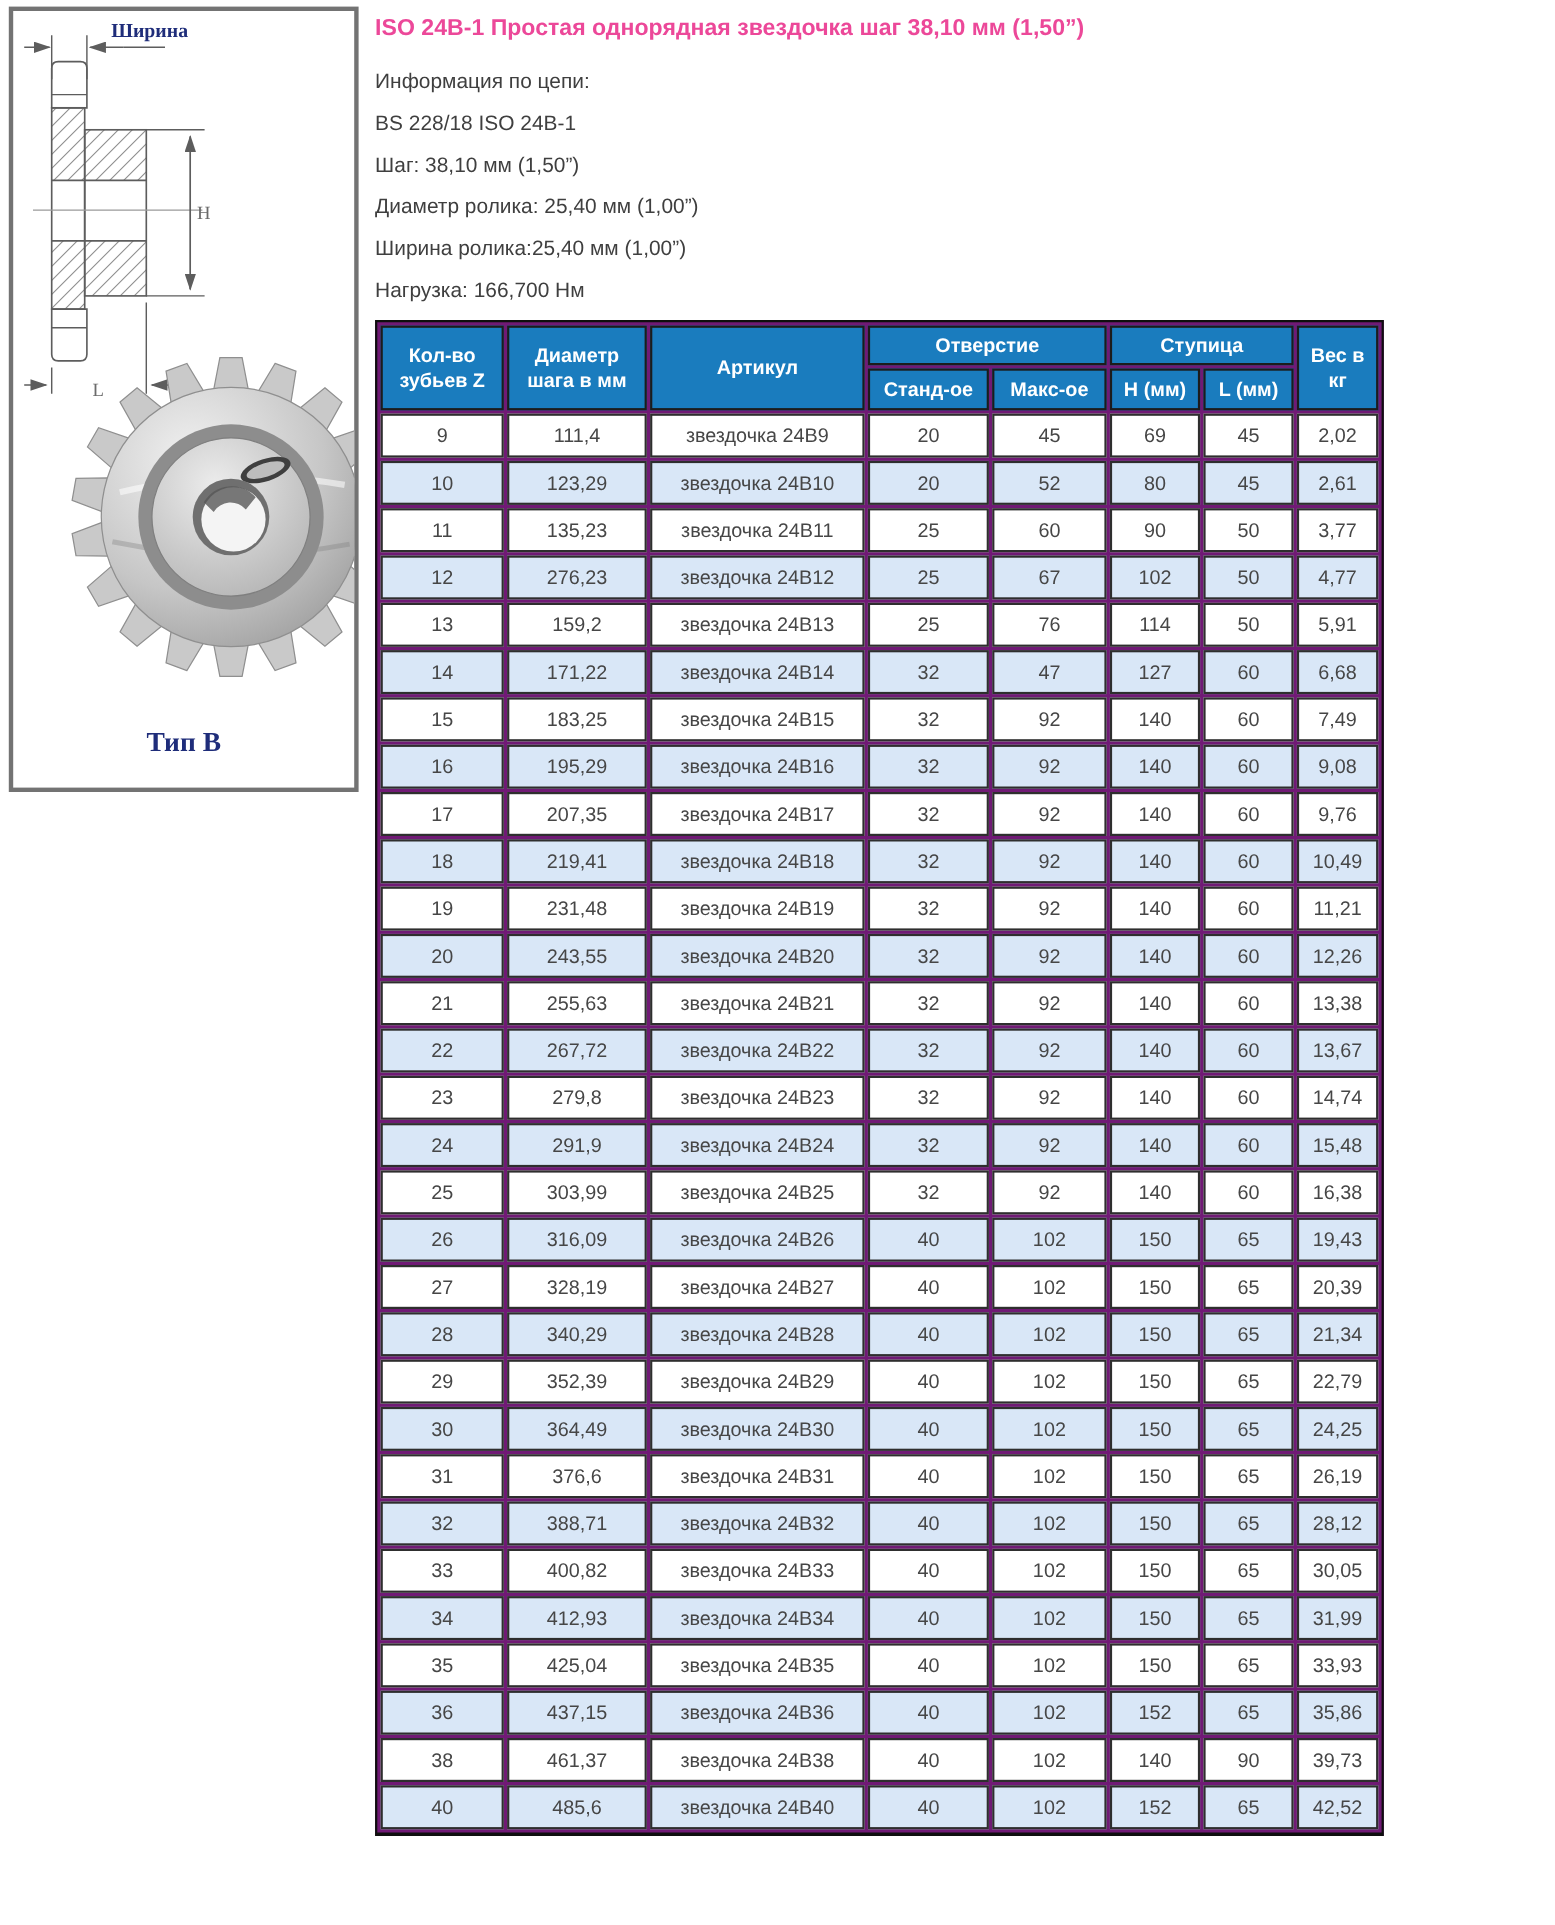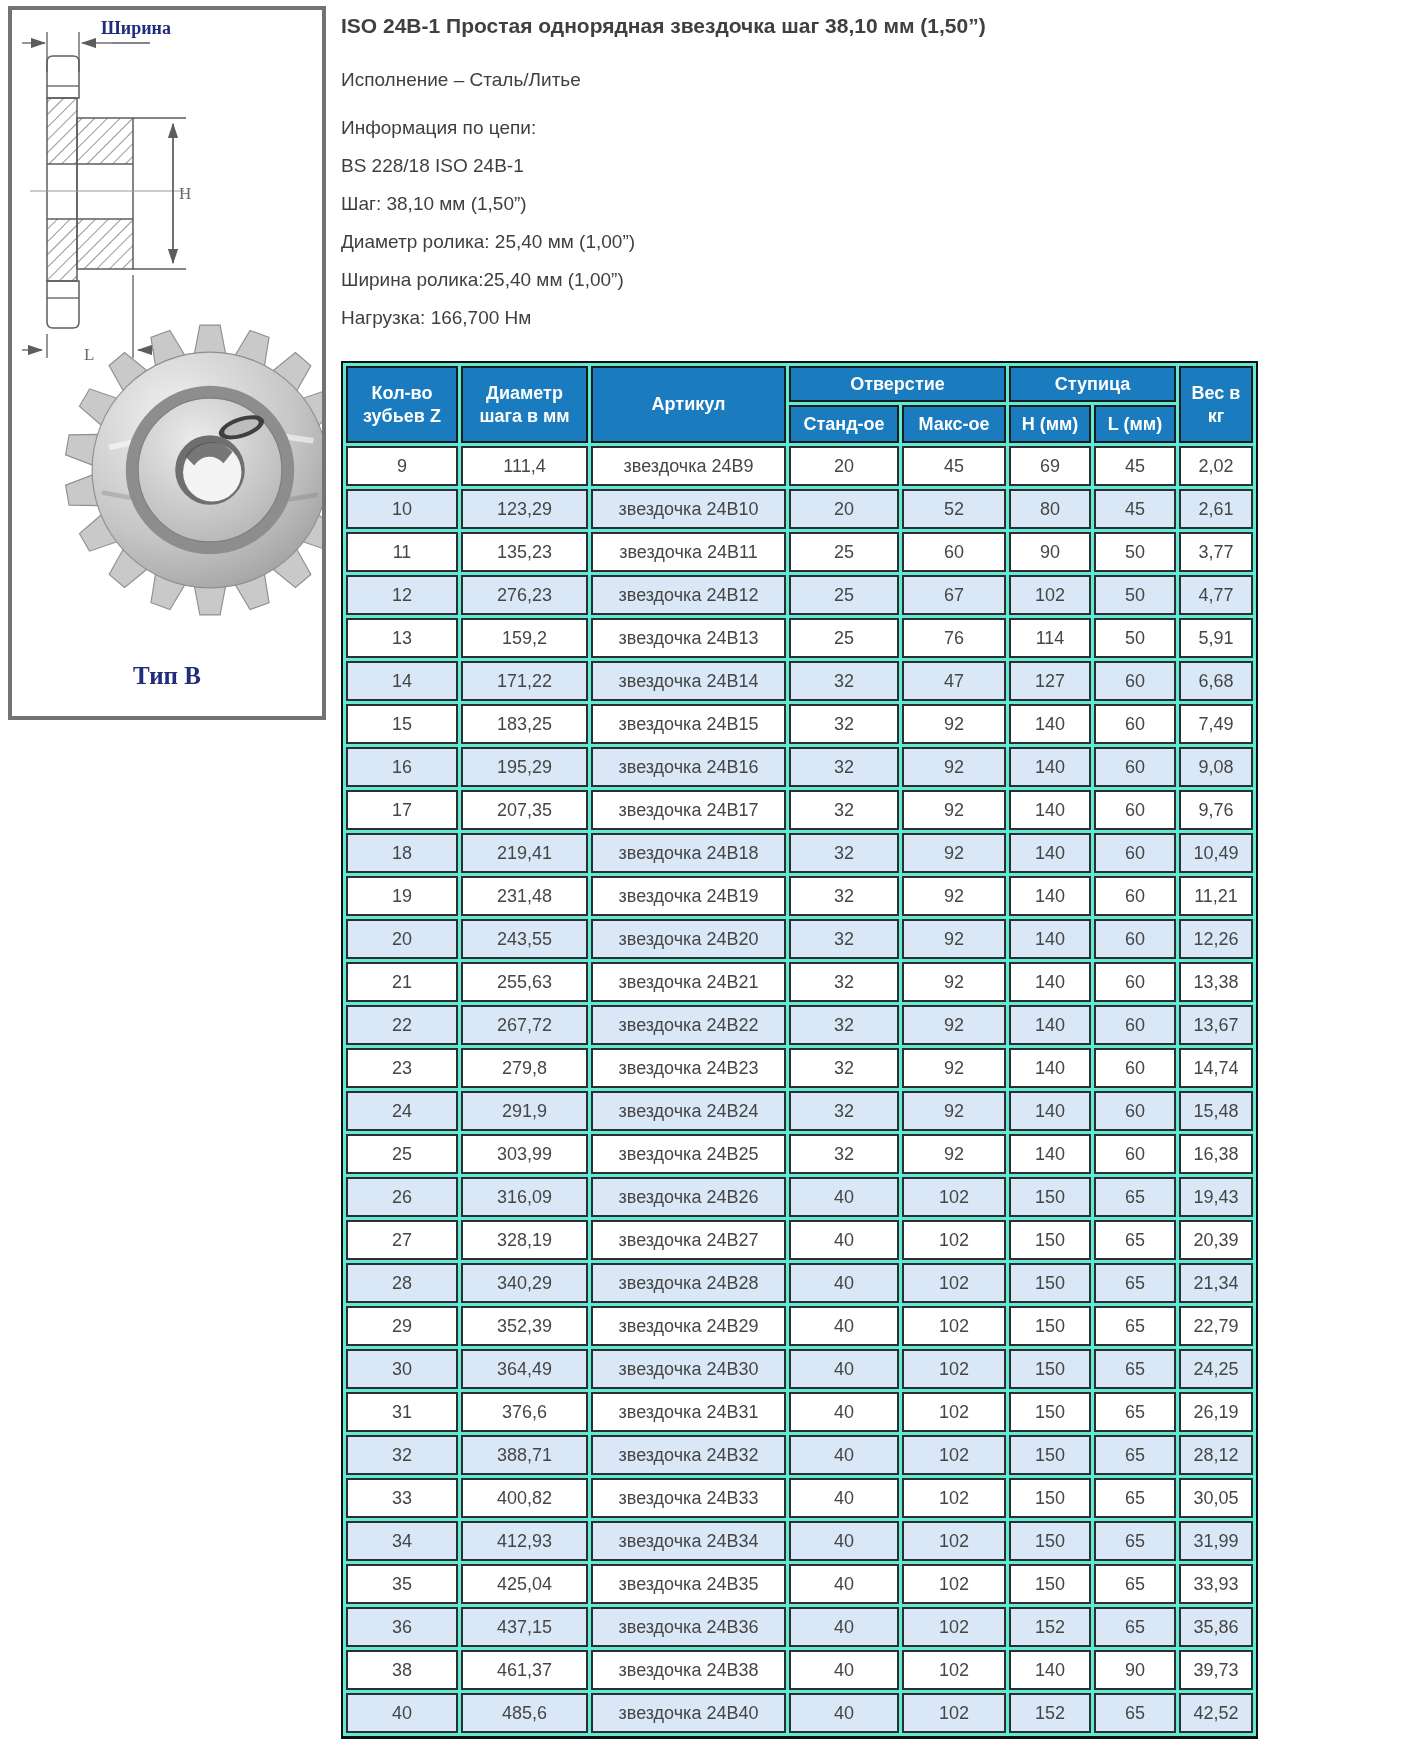--- a/index.html
+++ b/index.html
@@ -17,27 +17,27 @@
     position:absolute;left:8px;top:6px;width:310px;height:706px;
     border:4px solid #737373;overflow:hidden;background:#fff;
   }
   .drawing{position:absolute;left:6px;top:6px;}
   .gear{position:absolute;left:52px;top:314px;}
   .type-caption{
     position:absolute;left:0;right:0;top:652px;text-align:center;
     font-family:Liberation Serif, serif;font-weight:bold;font-size:25px;color:var(--navy);
   }
   .content{position:absolute;left:341px;top:0;width:930px;}
-  .title{margin:14px 0 0 0;font-size:21px;font-weight:bold;color:#404040;}
+  .title{margin:14px 0 0 0;font-size:21px;font-weight:bold;color:#ec4899;}
   .subtitle{margin-top:31px;font-size:19px;}
   .chain{margin-top:18px;font-size:19px;line-height:38px;}
   table.spec{
-    margin-top:24px;border-collapse:separate;border-spacing:3px;
+    margin-top:7px;border-collapse:separate;border-spacing:3px;
     border:2px solid #0f0f0f;border-bottom-width:3px;
-    table-layout:fixed;width:913px;background:#5eead4;
+    table-layout:fixed;width:913px;background:#701a75;
   }
   table.spec th{
     background:var(--blue);color:#ffffff;font-weight:bold;font-size:18px;
     border:2px solid #1c1c1c;padding:1px 2px;text-align:center;line-height:1.25;
   }
   table.spec thead tr.group-row th{height:30px;}
   table.spec thead tr.sub-row th{height:32px;}
   table.spec td{
     border:2px solid #2e2e2e;font-size:18px;text-align:center;
     height:36px;color:#464646;background:#fff;padding:0 3px;
@@ -151,21 +151,20 @@
     <circle cx="130" cy="130" r="31" fill="#6f6f6f"></circle>
     <circle cx="132" cy="132" r="26" fill="#f4f4f4"></circle>
     <path d="M108,118 A26,26 0 0,1 150,114 L142,124 A16,16 0 0,0 116,126 Z" fill="#585858" opacity="0.8"></path>
   </svg>
 
   <div class="type-caption">Тип B</div>
 </div>
 
 <div class="content">
   <div class="title">ISO 24B-1 Простая однорядная звездочка шаг 38,10 мм (1,50”)</div>
-  <div class="subtitle">Исполнение – Сталь/Литье</div>
   <div class="chain">
       <div>Информация по цепи:</div>
       <div>BS 228/18 ISO 24B-1</div>
       <div>Шаг: 38,10 мм (1,50”)</div>
       <div>Диаметр ролика: 25,40 мм (1,00”)</div>
       <div>Ширина ролика:25,40 мм (1,00”)</div>
       <div>Нагрузка: 166,700 Нм</div>
     </div>
 
   <table class="spec">

